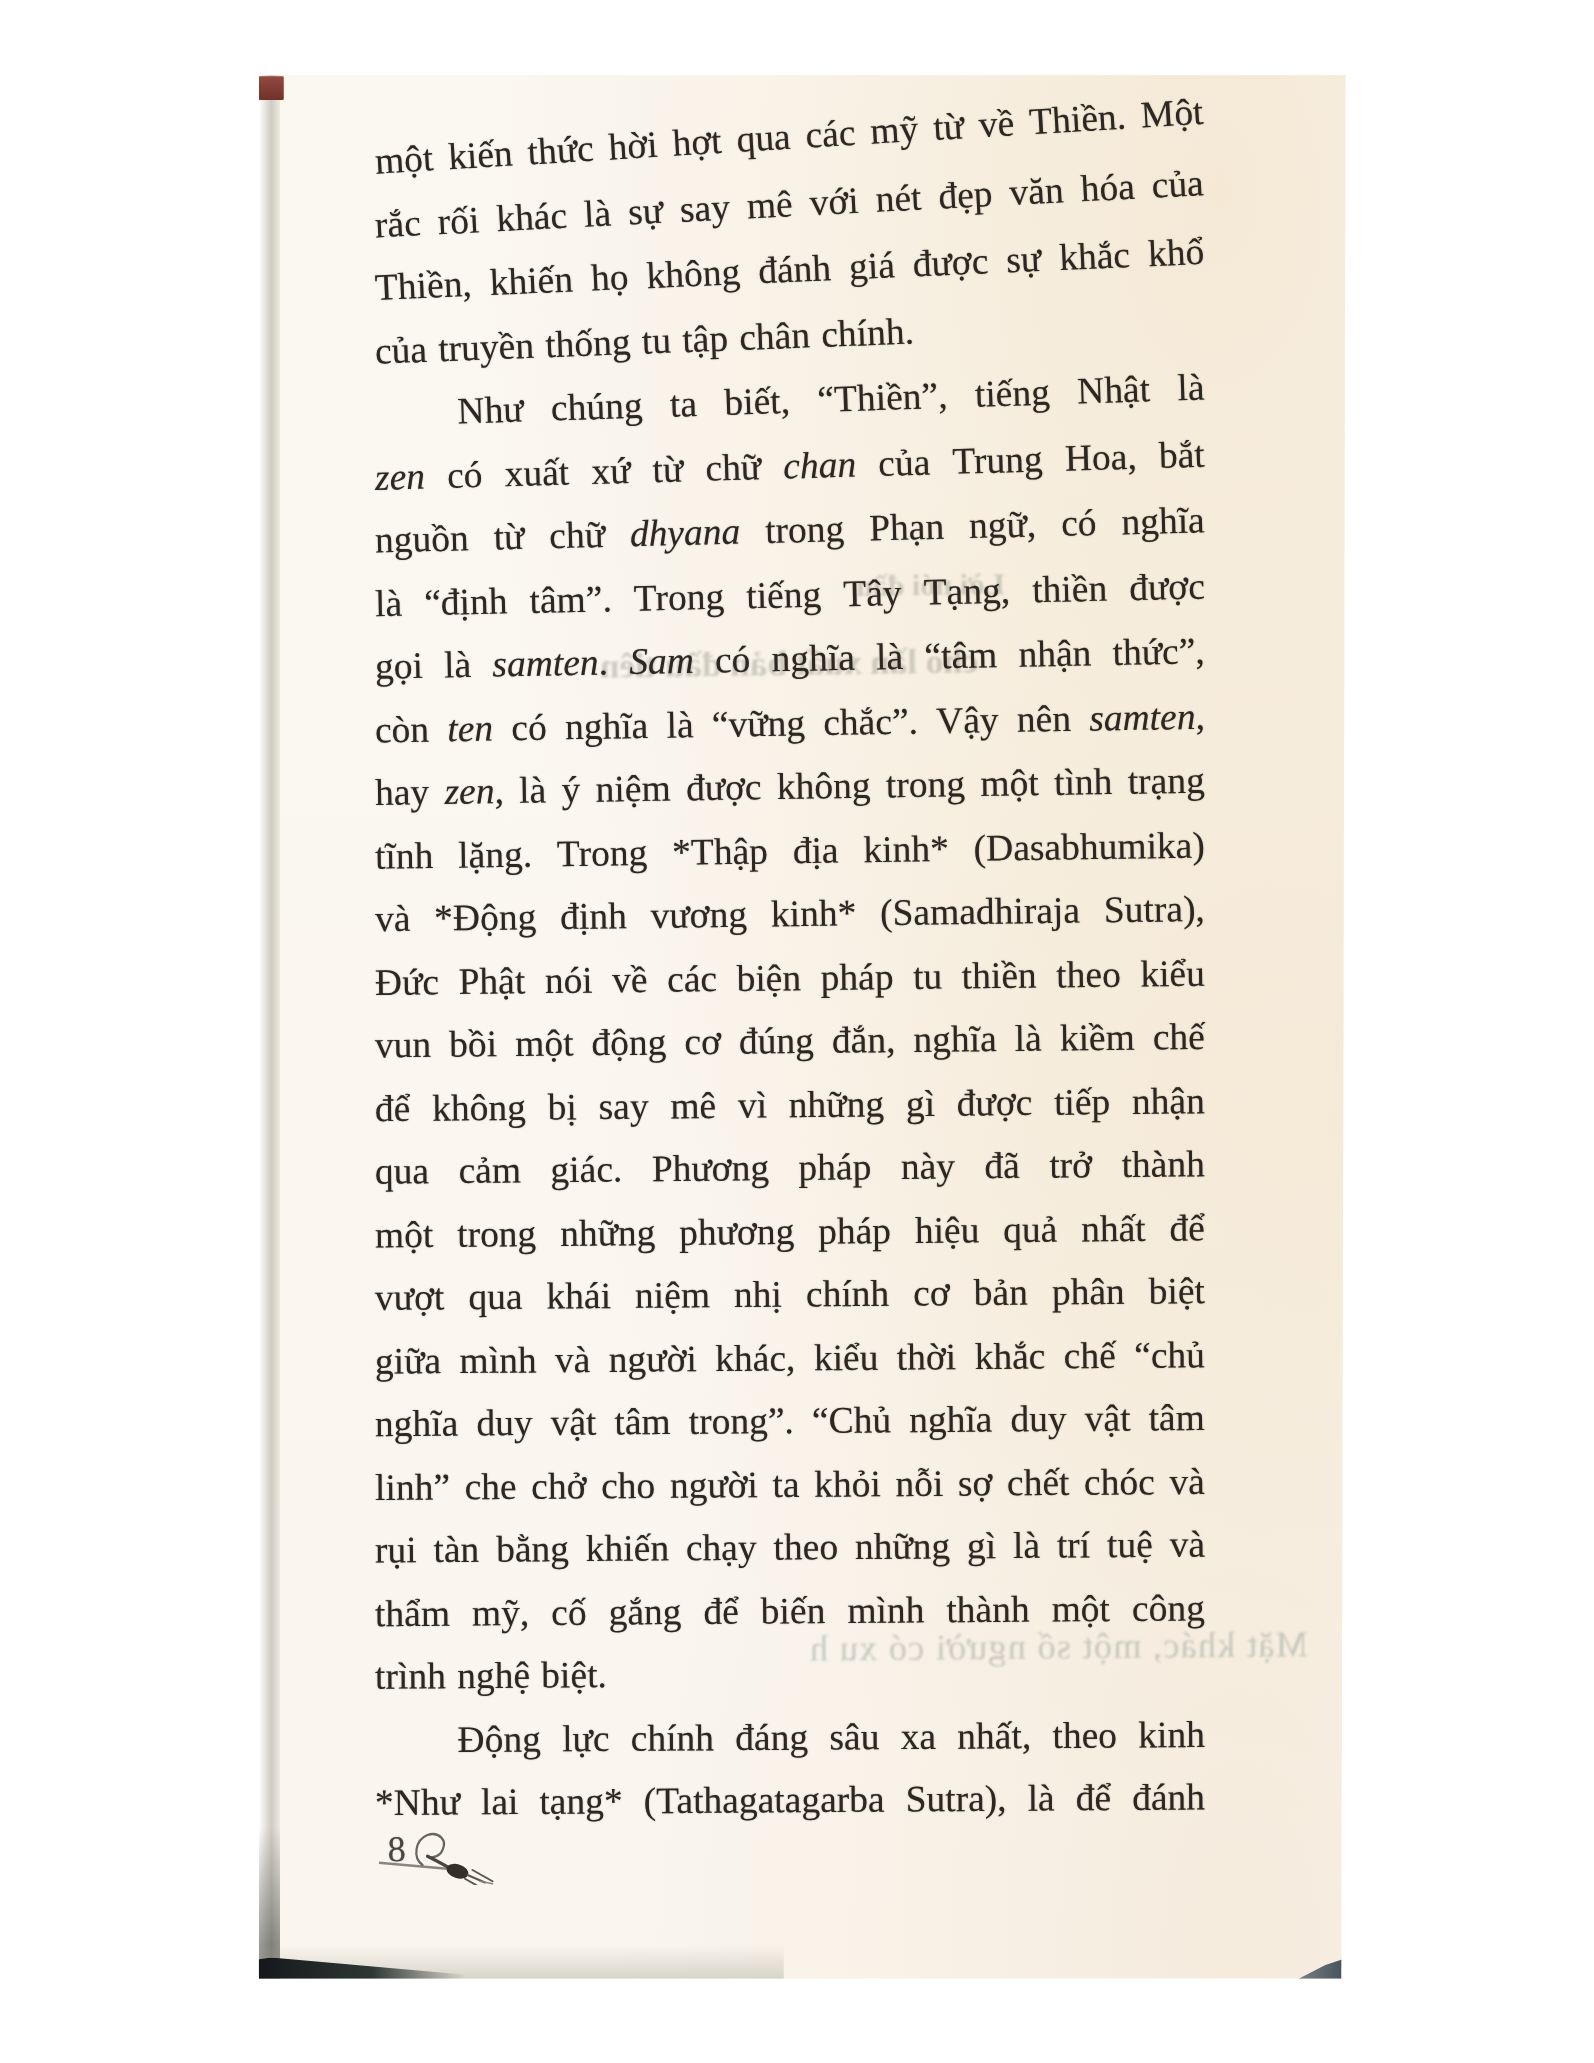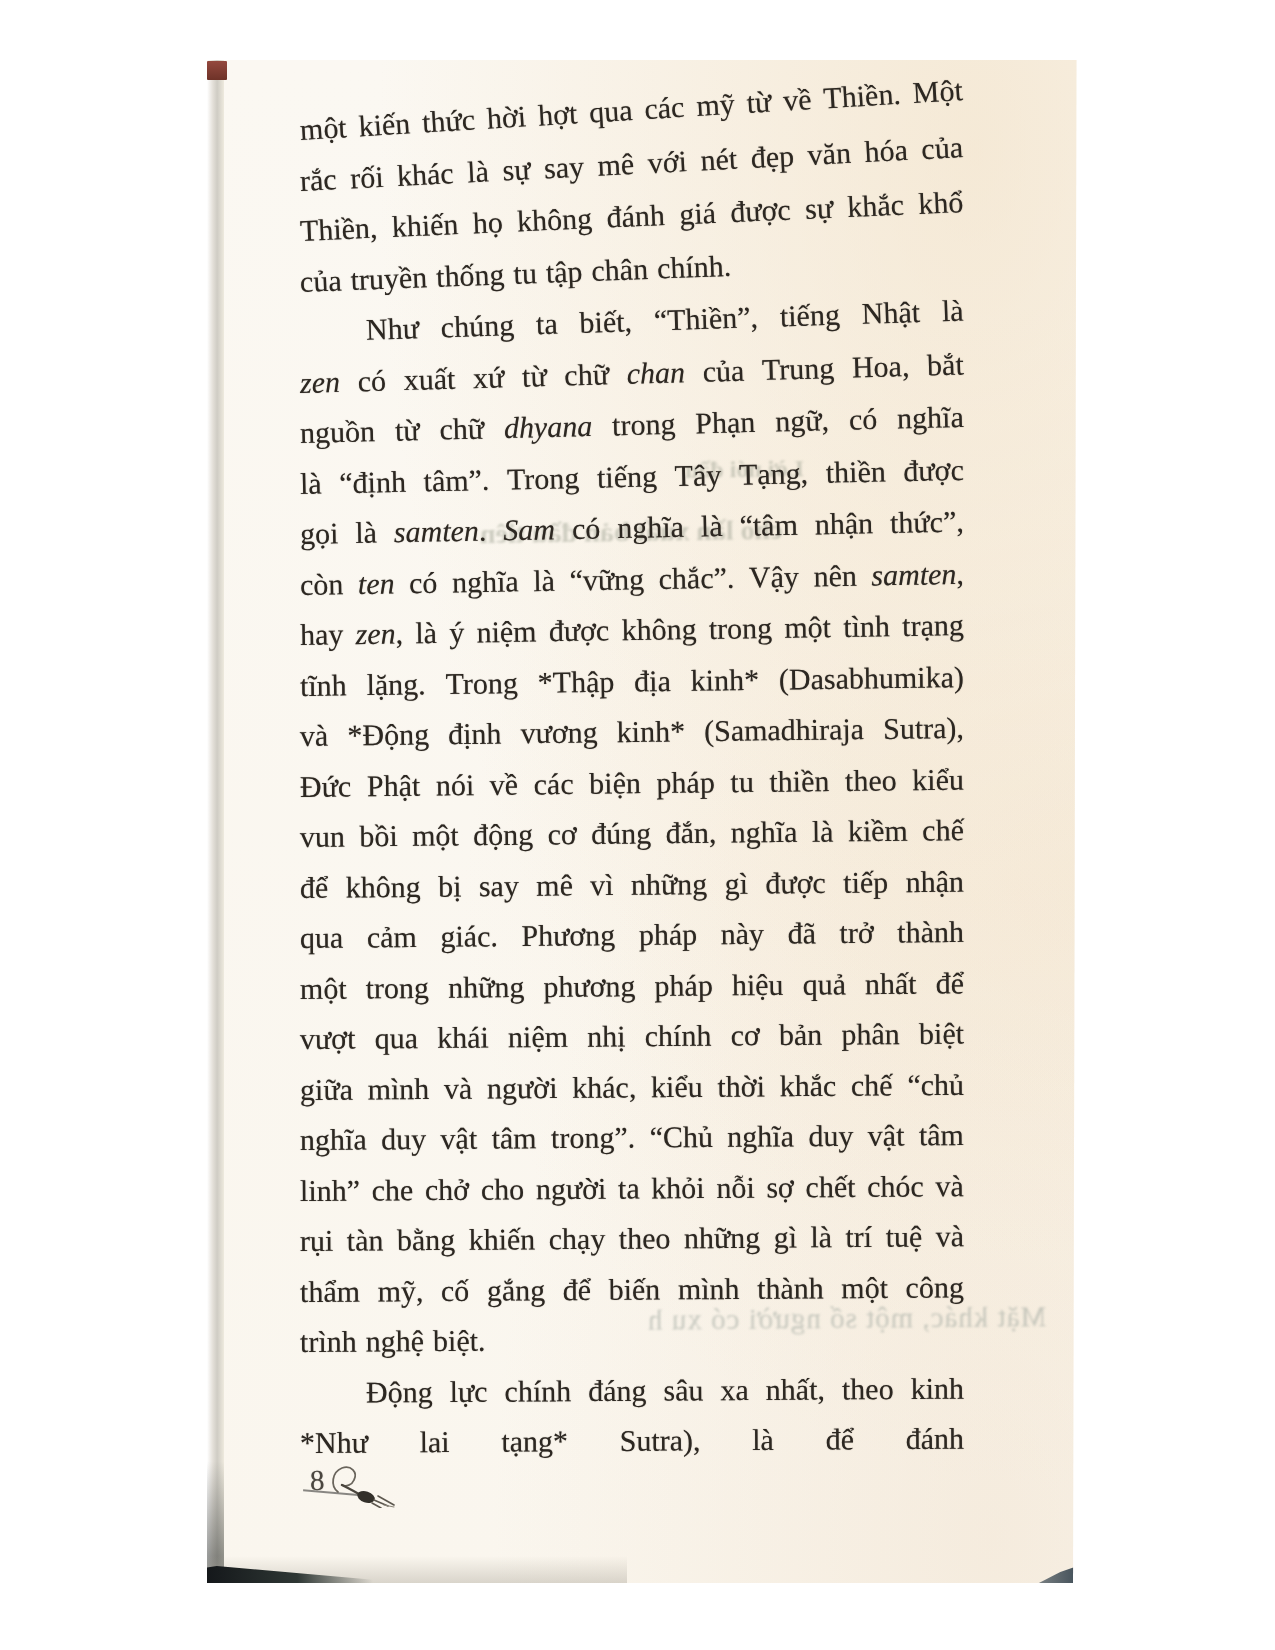--- a/index.html
+++ b/index.html
@@ -389,20 +389,21 @@
           <span>sâu</span>
           <span>xa</span>
           <span>nhất,</span>
           <span>theo</span>
           <span>kinh</span>
         </div>
         <div class="line" style="transform: rotate(-0.38deg);">
           <span>*Như</span>
           <span>lai</span>
           <span>tạng*</span>
+          <span>(Tathagatagarba</span>
           <span>Sutra),</span>
           <span>là</span>
           <span>để</span>
           <span>đánh</span>
         </div>
       </div>
 
     <div class="folio-number">8</div>
     <div class="folio-underline"></div>
     <svg class="flourish" viewBox="0 0 85 52">

